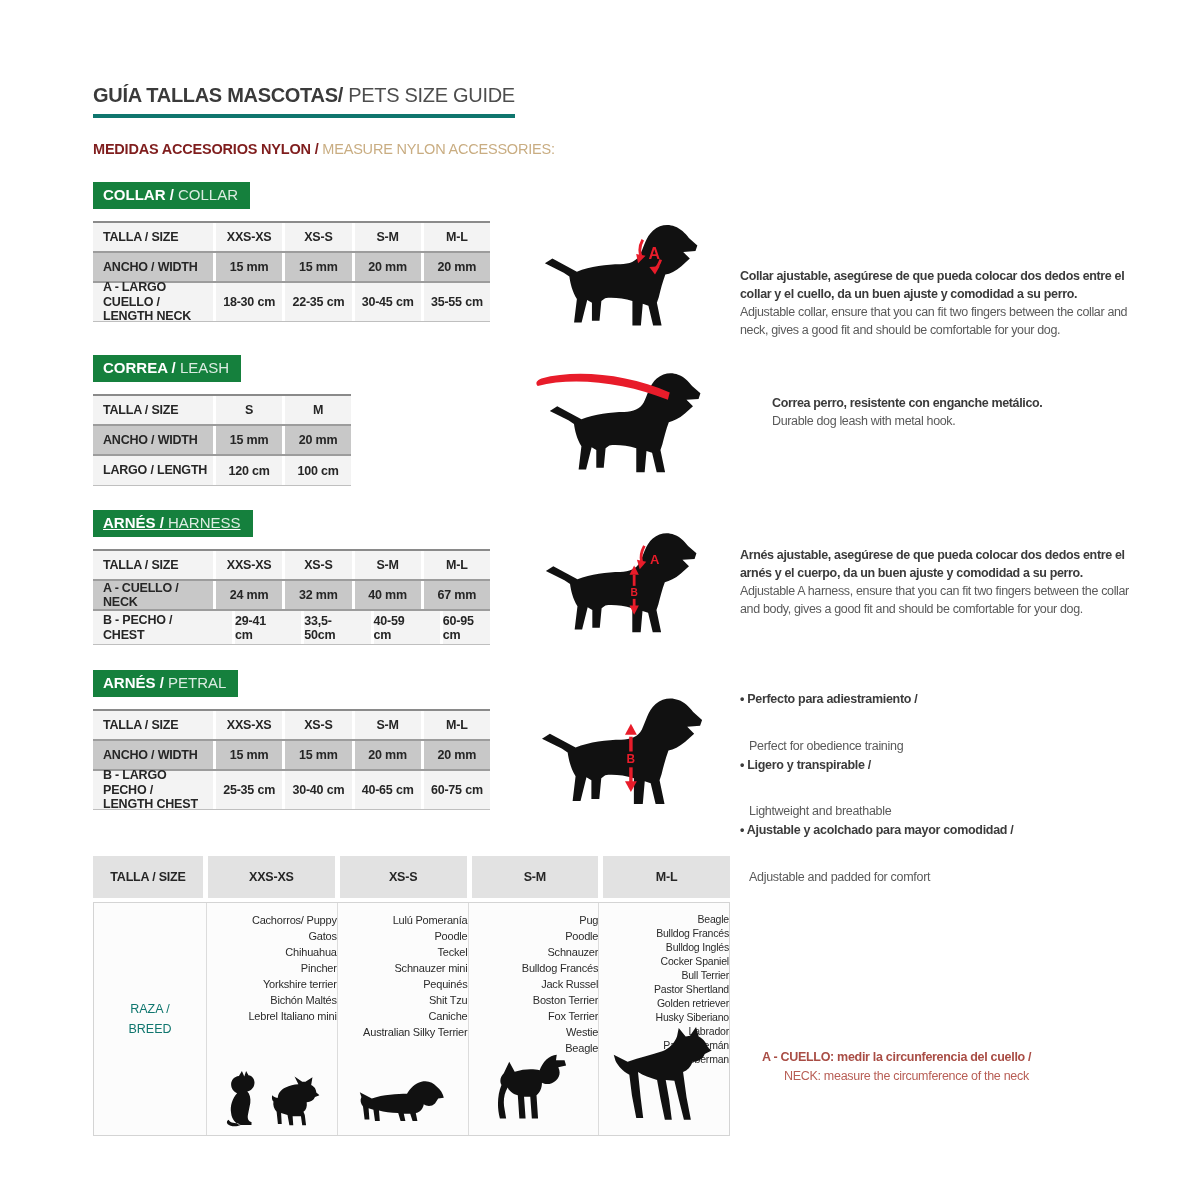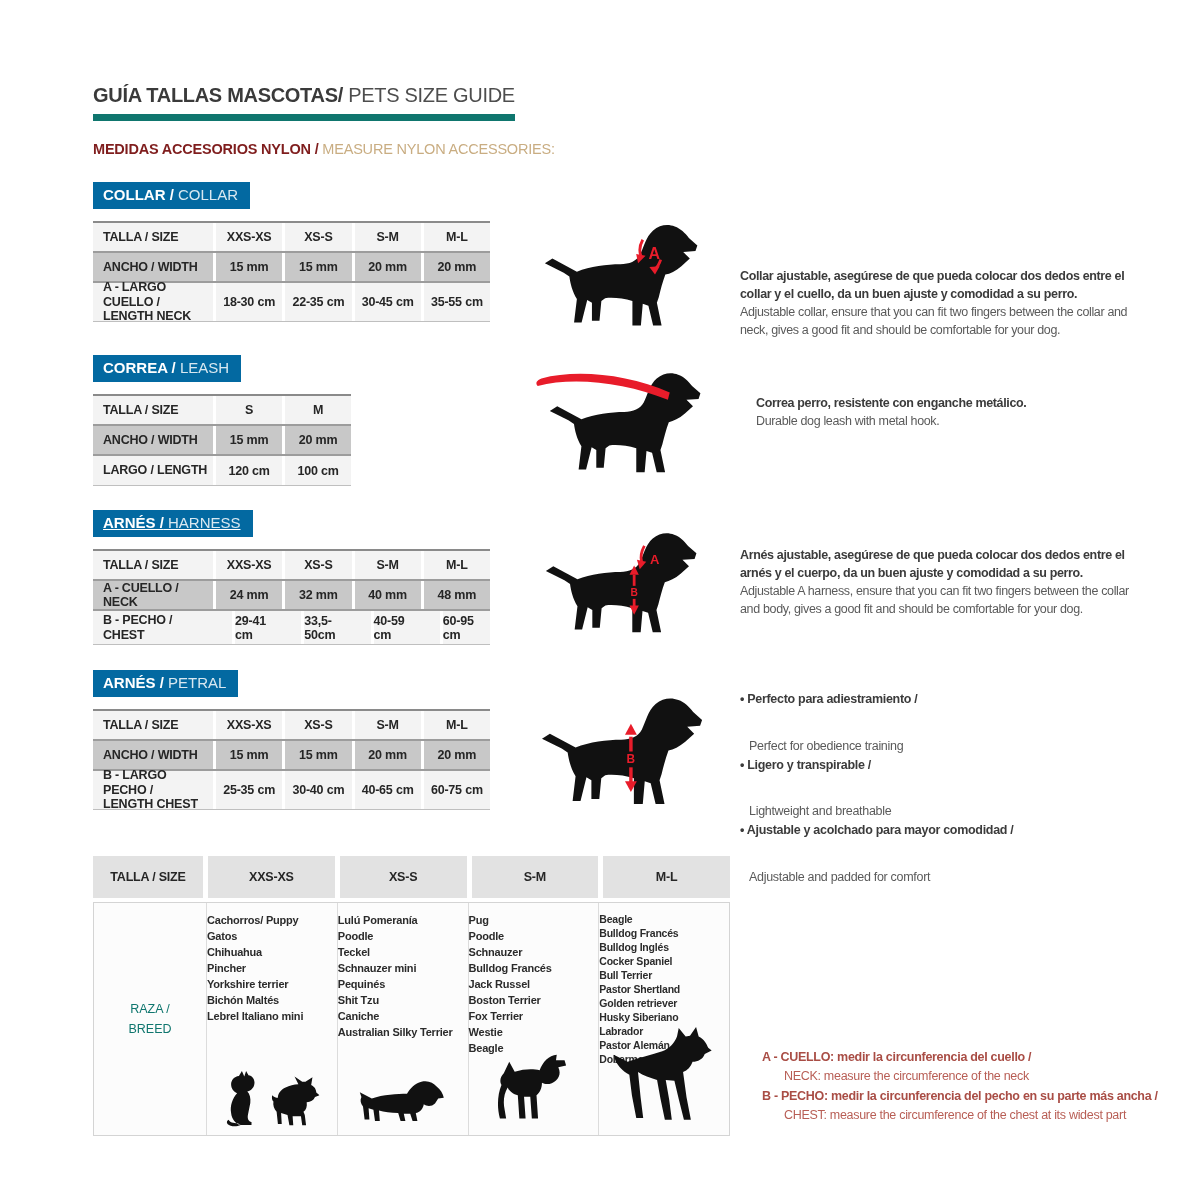--- a/index.html
+++ b/index.html
@@ -1,27 +1,27 @@
 <!DOCTYPE html>
 <html><head>
 <meta charset="utf-8">
 <style>
   html,body{margin:0;padding:0;background:#fff;}
   #page{position:relative;width:1200px;height:1200px;background:#ffffff;overflow:hidden;
         font-family:"Liberation Sans",sans-serif;color:#2e2e2e;}
 
   
-  .title-wrap{position:absolute;left:93px;top:84px;border-bottom:7px solid #0f766e;padding-bottom:7px;}
+  .title-wrap{position:absolute;left:93px;top:84px;border-bottom:4px solid #0f766e;padding-bottom:7px;}
   .title-wrap .t-bold{font-size:20px;font-weight:bold;color:#3a3a3a;letter-spacing:-0.3px;}
   .title-wrap .t-light{font-size:20px;font-weight:normal;color:#4d4d4d;letter-spacing:-0.3px;}
   .subtitle{position:absolute;left:93px;top:140px;}
   .subtitle .t-bold{font-size:14.5px;font-weight:bold;color:#7f1d1d;letter-spacing:-0.2px;}
   .subtitle .t-light{font-size:14.5px;font-weight:normal;color:#c9ad82;letter-spacing:-0.2px;}
 
-  .shead{position:absolute;background:#0369a1;color:#fff;padding:4px 12px 5px 10px;white-space:nowrap;}
+  .shead{position:absolute;background:#15803d;color:#fff;padding:4px 12px 5px 10px;white-space:nowrap;}
   .shead .t-bold{font-size:15px;font-weight:bold;color:#ffffff;}
   .shead .t-light{font-size:15px;font-weight:normal;color:rgba(255,255,255,0.85);}
 
   
   .mtable{position:absolute;background:#f3f3f3;border-top:2px solid #8a8a8a;border-bottom:1px solid #bfbfbf;}
   .trow{display:flex;border-bottom:2px solid #9c9c9c;}
   .trow:last-child{border-bottom:none;}
   .trow.hh{height:28px;}
   .trow.gray{height:28px;background:#c8c8c8;}
   .trow.r3{height:38px;}
@@ -54,21 +54,21 @@
   .btable{position:absolute;left:93px;top:856px;width:637px;}
   .bheader{display:flex;gap:5px;height:42px;margin-bottom:4px;}
   .bh{background:#e2e2e2;display:flex;align-items:center;justify-content:center;
       font-size:12.5px;font-weight:bold;color:#262626;letter-spacing:-0.2px;}
   .bh.corner{width:110px;}
   .bh.col{flex:1;}
   .bbody{display:flex;height:234px;border:1px solid #d4d4d4;background:#fcfcfc;box-sizing:border-box;}
   .blabel{width:112px;display:flex;align-items:center;justify-content:center;text-align:center;
       font-size:12.5px;font-weight:normal;color:#0f766e;white-space:pre-line;line-height:1.6;}
   .bcol{flex:1;border-left:1px solid #dcdcdc;position:relative;box-sizing:border-box;}
-  .breeds{padding-top:9px;text-align:left;font-size:11px;font-weight:bold;color:#2b2b2b;
+  .breeds{padding-top:9px;text-align:right;font-size:11px;font-weight:normal;color:#2b2b2b;
       line-height:16px;white-space:pre-line;letter-spacing:-0.2px;}
   .bcol.ml .breeds{font-size:10.5px;line-height:14px;}
   .sil{position:absolute;bottom:5px;left:50%;transform:translateX(-50%);}
   .pair{display:flex;align-items:flex-end;gap:5px;}
 
   
   .legend{position:absolute;left:762px;top:1048px;width:430px;font-size:12.5px;line-height:1.55;letter-spacing:-0.3px;}
   .legend .es{font-weight:bold;color:#a94d45;}
   .legend .en{font-weight:normal;color:#b85e55;padding-left:22px;}
 </style>
@@ -153,42 +153,42 @@
 
   <div class="dogfig" style="left:534px;top:368px;">
     <svg width="172" height="112" viewBox="0 0 185 120">
       <g transform="translate(15,0)">
         <path class="sil-fill" d="M2 46 L10 41 L36 55 C50 49 68 47 82 47 C92 47 99 44 103 37 C107 29 109 18 117 11 C124 5 133 4 140 7 C146 9 151 14 155 19 L164 27 L162 33 L149 34 L156 41 L147 49 C141 54 135 57 130 58 C127 66 125 74 123 82 L121 88 L126 112 L117 112 L112 91 L106 89 L104 112 L95 112 L95 86 C85 83 74 82 66 83 L62 86 L60 107 L52 107 L52 88 L47 85 L41 109 L33 109 L36 84 C31 76 29 67 28 60 L22 56 Z"></path>
       </g>
       <path class="red-fill" d="M146 26 C100 6 45 1 8 11 C3 13 1 16 4 19 C42 9 98 15 144 34 Z"></path>
     </svg>
   </div>
 
-  <div class="desc" style="left:756px;top:394px;">
+  <div class="desc" style="left:772px;top:394px;">
     <span class="es">Correa perro, resistente con enganche metálico.</span><br>
     <span class="en">Durable dog leash with metal hook.</span>
   </div>
 
   <div class="shead" style="left:93px;top:510px;text-decoration:underline;">
     <span class="t-bold">ARNÉS /</span><span class="t-light"> HARNESS</span>
   </div>
   <div class="mtable" style="left:93px;top:549px;width:397px;">
     <div class="trow hh">
       <div class="cl">TALLA / SIZE</div>
       <div class="cv">XXS-XS</div>
       <div class="cv">XS-S</div>
       <div class="cv">S-M</div>
       <div class="cv">M-L</div>
     </div>
     <div class="trow gray">
       <div class="cl">A - CUELLO / NECK</div>
       <div class="cv">24 mm</div>
       <div class="cv">32 mm</div>
       <div class="cv">40 mm</div>
-      <div class="cv">48 mm</div>
+      <div class="cv">67 mm</div>
     </div>
     <div class="trow r3m">
       <div class="cl">B - PECHO / CHEST</div>
       <div class="cv">29-41 cm</div>
       <div class="cv">33,5-50cm</div>
       <div class="cv">40-59 cm</div>
       <div class="cv">60-95 cm</div>
     </div>
   </div>
 
@@ -353,19 +353,15 @@
         </div>
       </div>
     </div>
   </div>
 
   <div class="legend">
     <div>
       <div class="es">A - CUELLO: medir la circunferencia del cuello /</div>
       <div class="en">NECK: measure the circumference of the neck</div>
     </div>
-    <div>
-      <div class="es">B - PECHO: medir la circunferencia del pecho en su parte más ancha /</div>
-      <div class="en">CHEST: measure the circumference of the chest at its widest part</div>
-    </div>
   </div>
 
 </div>
 
 </body></html>

